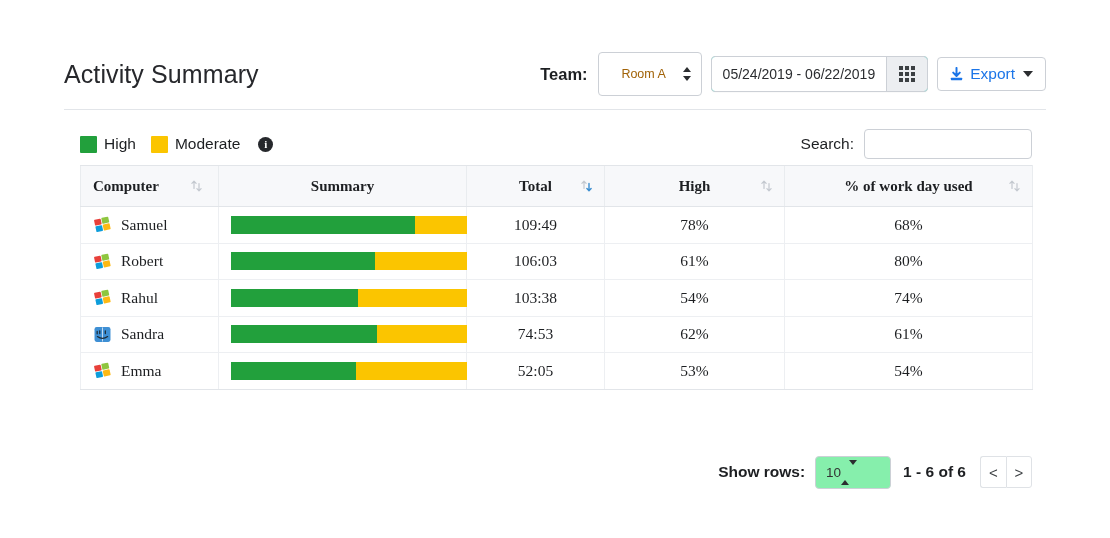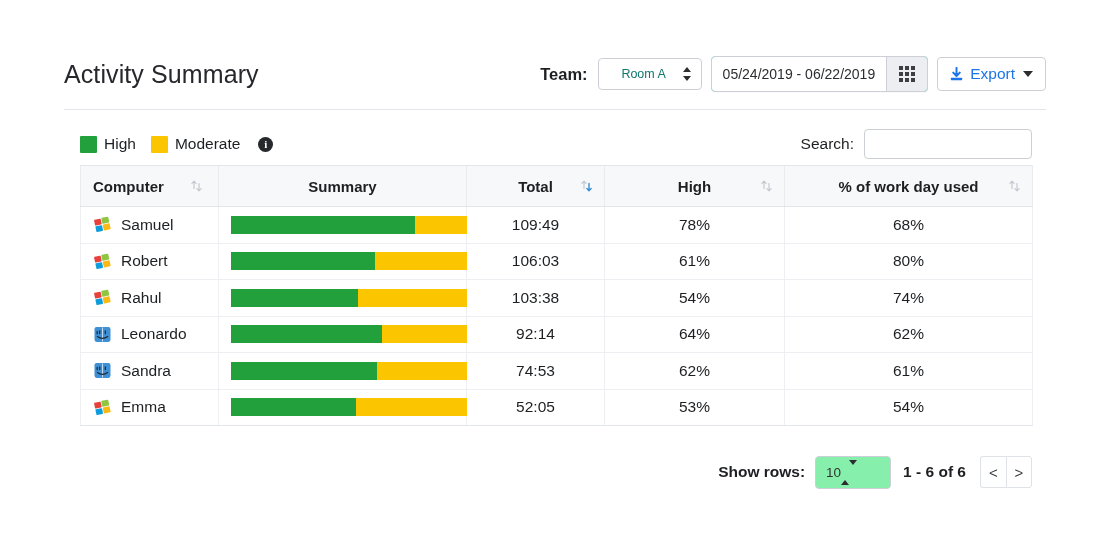--- a/index.html
+++ b/index.html
@@ -49,28 +49,28 @@
     font-weight: 700;
     color: #1d1f22;
     margin-right: 1px;
   }
 
   .select-box {
     position: relative;
     display: inline-flex;
     align-items: center;
     justify-content: center;
-    height: 32px;
+    height: 44px;
     min-width: 104px;
     padding: 0 26px 0 14px;
     border: 1px solid #ccd0d6;
     border-radius: 4px;
     background: #fff;
     font-size: 12.5px;
-    color: #0f766e;
+    color: #a16207;
     box-sizing: border-box;
   }
   .select-box .updown {
     position: absolute;
     right: 9px;
     top: 50%;
     transform: translateY(-50%);
     width: 9px;
     height: 14px;
     display: flex;
@@ -220,20 +220,21 @@
     position: absolute;
     left: 80px;
     top: 165px;
     width: 952px;
   }
   table.data {
     width: 952px;
     border-collapse: collapse;
     table-layout: fixed;
     background: #7dd3fc;
+    font-family: Liberation Serif, serif;
   }
   table.data thead th {
     background: #f7f8fa;
     height: 41px;
     border-top: 1px solid #e2e5e9;
     border-bottom: 1px solid #e2e5e9;
     border-left: 1px solid #e9ecef;
     font-size: 15px;
     font-weight: 700;
     color: #1d1f22;
@@ -543,43 +544,20 @@
           <tr>
             <td>
               <span class="computer-cell">
                 <svg class="os-icon" viewBox="0 0 20 20">
                   <rect x="1.6" y="2.2" width="16.8" height="15.6" rx="2.2" fill="#3e8fd4"></rect>
                   <path d="M10 2.6 L10 17.4" stroke="#d8e8f6" stroke-width="0.9"></path>
                   <path d="M4.4 6.6 L4.4 9.3 M7.1 6.2 L7.1 9.0" stroke="#1d2b36" stroke-width="1.3" stroke-linecap="round"></path>
                   <path d="M13.0 6.2 L13.0 9.0" stroke="#1d2b36" stroke-width="1.3" stroke-linecap="round"></path>
                   <path d="M4.6 12.2 Q10 16.2 15.4 12.2" fill="none" stroke="#1d2b36" stroke-width="1.3" stroke-linecap="round"></path>
                 </svg>
-                <span class="computer-name">Leonardo</span>
-              </span>
-            </td>
-            <td>
-              <span class="bar-cell-inner">
-                <span class="bar-seg" style="width:64%;background:#22a03c"></span>
-                <span class="bar-seg" style="width:36%;background:#fbc500"></span>
-              </span>
-            </td>
-            <td>92:14</td>
-            <td>64%</td>
-            <td>62%</td>
-          </tr>
-          <tr>
-            <td>
-              <span class="computer-cell">
-                <svg class="os-icon" viewBox="0 0 20 20">
-                  <rect x="1.6" y="2.2" width="16.8" height="15.6" rx="2.2" fill="#3e8fd4"></rect>
-                  <path d="M10 2.6 L10 17.4" stroke="#d8e8f6" stroke-width="0.9"></path>
-                  <path d="M4.4 6.6 L4.4 9.3 M7.1 6.2 L7.1 9.0" stroke="#1d2b36" stroke-width="1.3" stroke-linecap="round"></path>
-                  <path d="M13.0 6.2 L13.0 9.0" stroke="#1d2b36" stroke-width="1.3" stroke-linecap="round"></path>
-                  <path d="M4.6 12.2 Q10 16.2 15.4 12.2" fill="none" stroke="#1d2b36" stroke-width="1.3" stroke-linecap="round"></path>
-                </svg>
                 <span class="computer-name">Sandra</span>
               </span>
             </td>
             <td>
               <span class="bar-cell-inner">
                 <span class="bar-seg" style="width:62%;background:#22a03c"></span>
                 <span class="bar-seg" style="width:38%;background:#fbc500"></span>
               </span>
             </td>
             <td>74:53</td>

